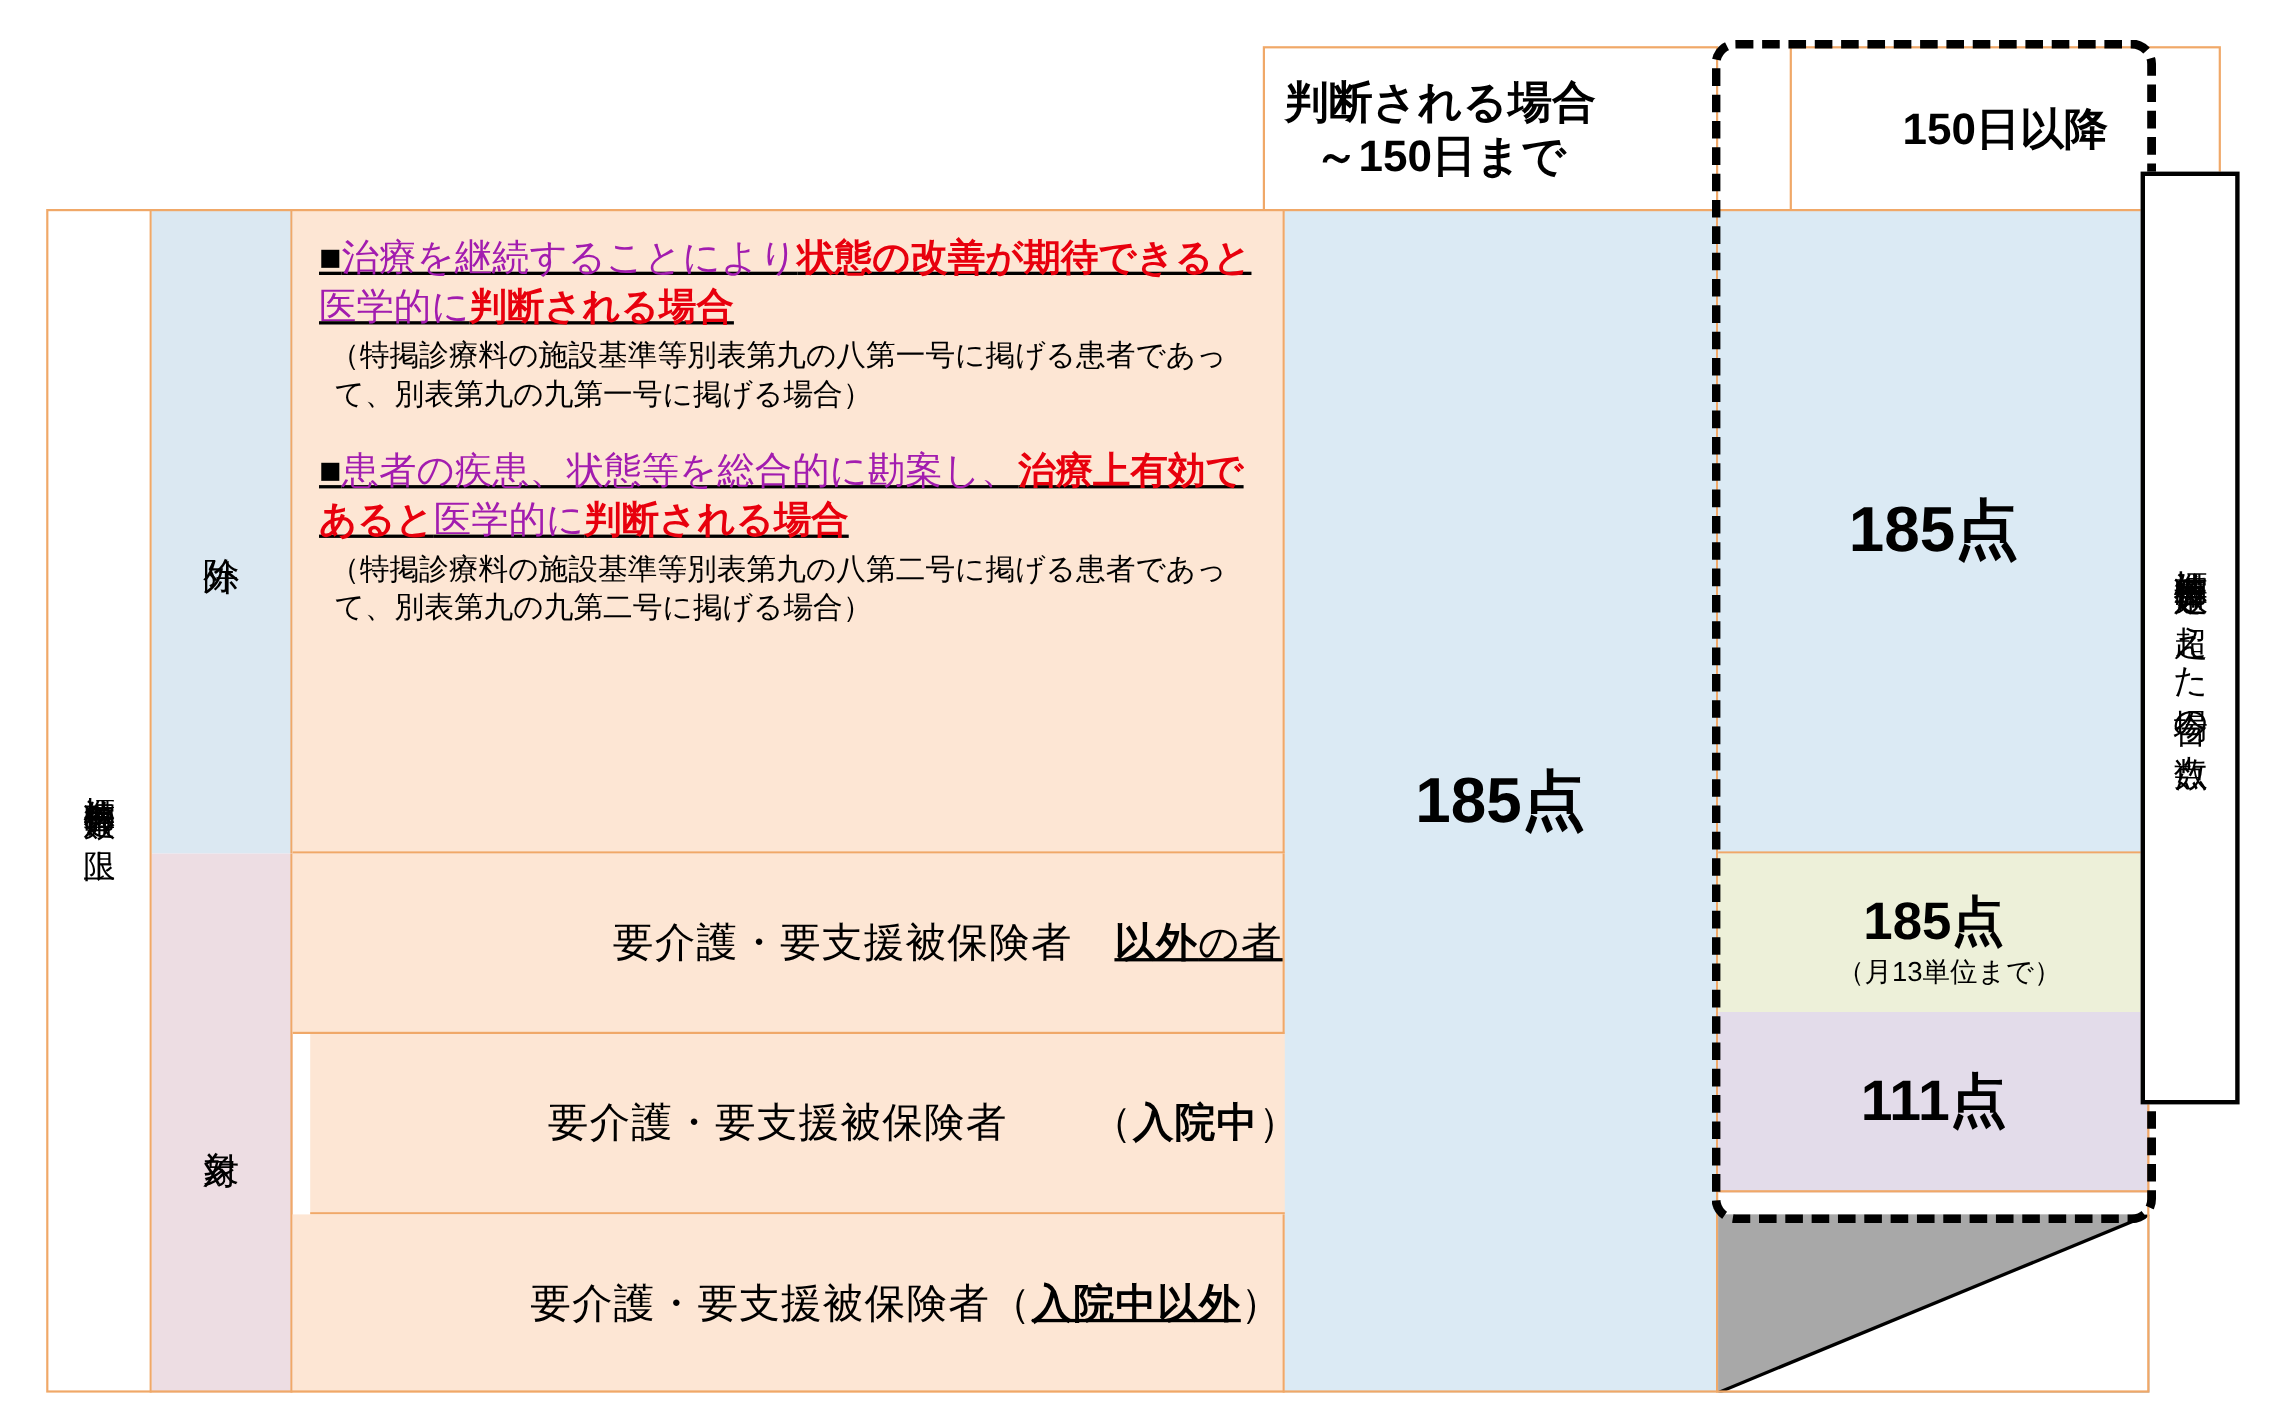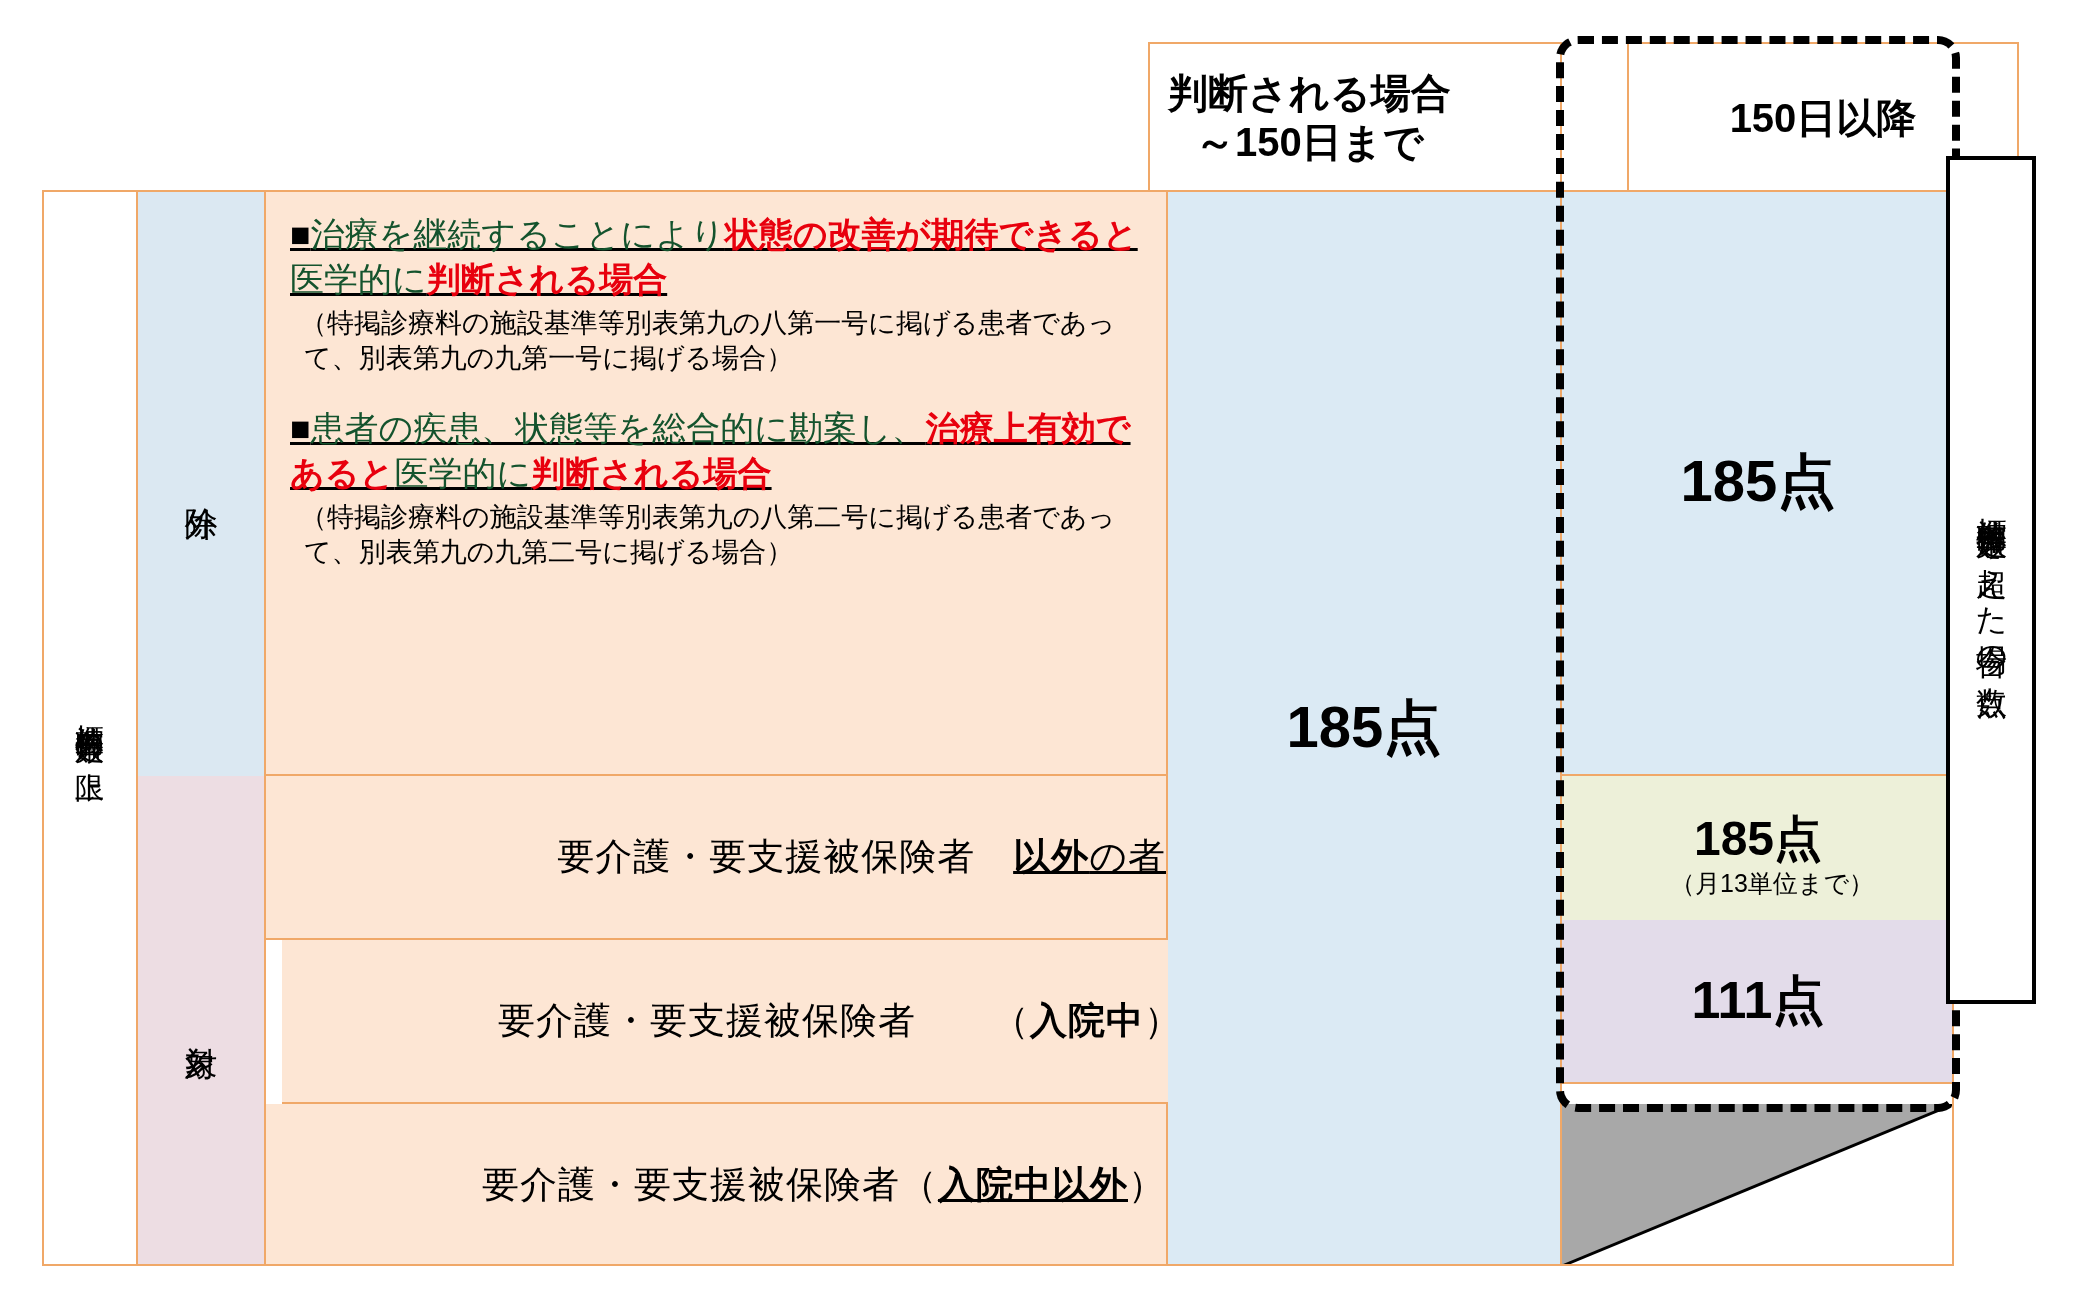--- a/index.html
+++ b/index.html
@@ -98,21 +98,21 @@
   .desc-row-inner .u { text-decoration: underline; }
 
   .blk { margin-bottom: 6px; }
   .blk-head {
     font-size: 34px;
     font-weight: bold;
     line-height: 1.32;
     text-decoration: underline;
   }
   .blk-head .blk-mark { color: #000; }
-  .blk-head .blk-plain { color: #14532d; font-weight: normal; }
+  .blk-head .blk-plain { color: #a21caf; font-weight: normal; }
   .blk-head .blk-red { color: #e8000d; }
   .blk-note {
     font-size: 27px;
     line-height: 1.3;
     margin-top: 4px;
     padding-left: 14px;
     text-indent: -4px;
   }
   .blk2 { margin-top: 30px; }
 

